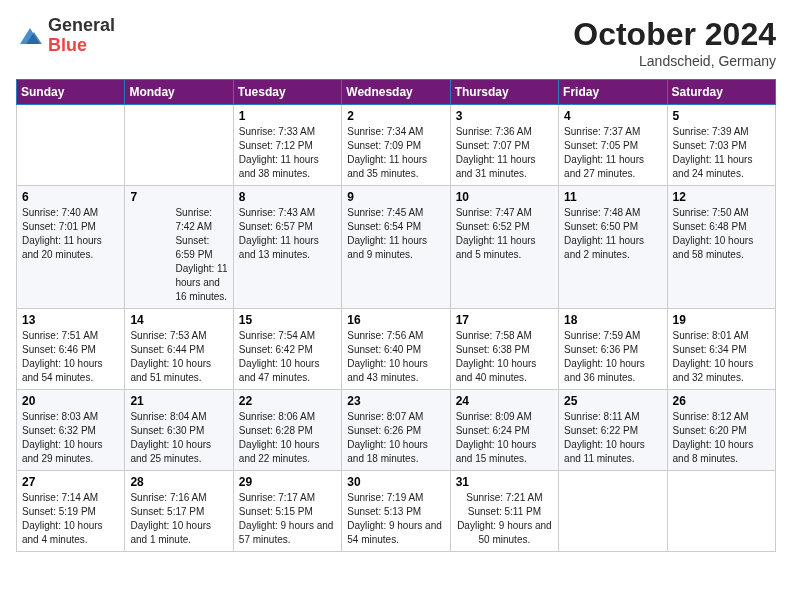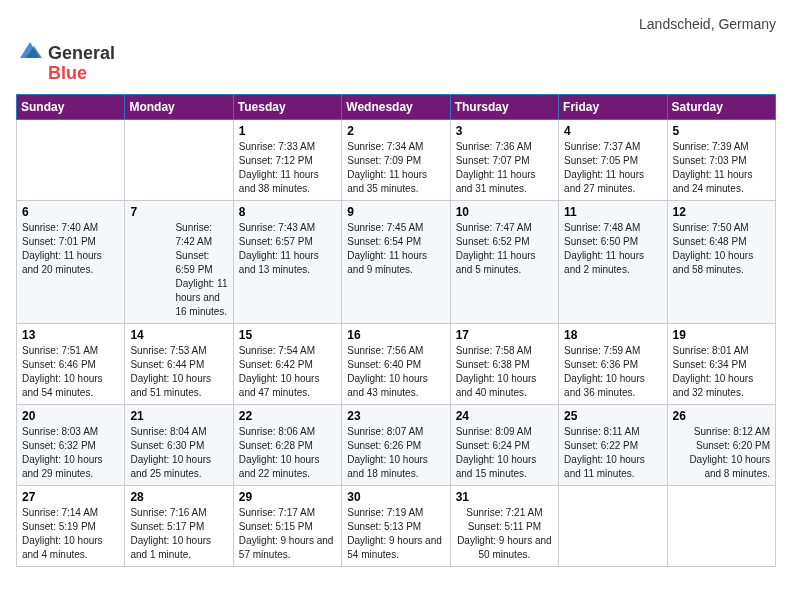--- a/index.html
+++ b/index.html
@@ -21,21 +21,21 @@
       align-items: center;
       gap: 4px;
     }
     .logo-text {
       display: flex;
       flex-direction: column;
       font-size: 18px;
       font-weight: bold;
       line-height: 1.1;
     }
-    .logo-general { color: #333; margin-top: 28px; }
+    .logo-general { color: #333; }
     .logo-blue { color: #ef4444; }
     .logo-icon {
       width: 28px;
       height: 28px;
     }
     .title-block {
       text-align: right;
     }
     .month-title {
       font-size: 32px;
@@ -93,20 +93,21 @@
     <svg class="logo-icon" viewBox="0 0 28 28" xmlns="http://www.w3.org/2000/svg">
       <polygon points="4,22 14,6 24,22" fill="#2a7abf" opacity="0.85"></polygon>
       <polygon points="10,22 18,10 26,22" fill="#1a5a9a" opacity="0.7"></polygon>
     </svg>
     <div class="logo-text">
       <span class="logo-general">General</span>
       <span class="logo-blue">Blue</span>
     </div>
   </div>
   <div class="title-block">
+    <div class="month-title">October 2024</div>
     <div class="location">Landscheid, Germany</div>
   </div>
 </div>
 
 <table class="calendar">
   <thead>
     <tr>
     <th>Sunday</th>
         <th>Monday</th>
         <th>Tuesday</th>
@@ -271,21 +272,21 @@
 Daylight: 10 hours and 15 minutes.</div>
         </td>
         <td>
           <span class="day-number">25</span>
           <div class="day-info" style="white-space: pre-line;">Sunrise: 8:11 AM
 Sunset: 6:22 PM
 Daylight: 10 hours and 11 minutes.</div>
         </td>
         <td>
           <span class="day-number">26</span>
-          <div class="day-info" style="white-space: pre-line; text-align: right;">Sunrise: 8:12 AM
+          <div class="day-info" style="white-space: pre-line;">Sunrise: 8:12 AM
 Sunset: 6:20 PM
 Daylight: 10 hours and 8 minutes.</div>
         </td>
       </tr>
       <tr>
         <td>
           <span class="day-number">27</span>
           <div class="day-info" style="white-space: pre-line;">Sunrise: 7:14 AM
 Sunset: 5:19 PM
 Daylight: 10 hours and 4 minutes.</div>

